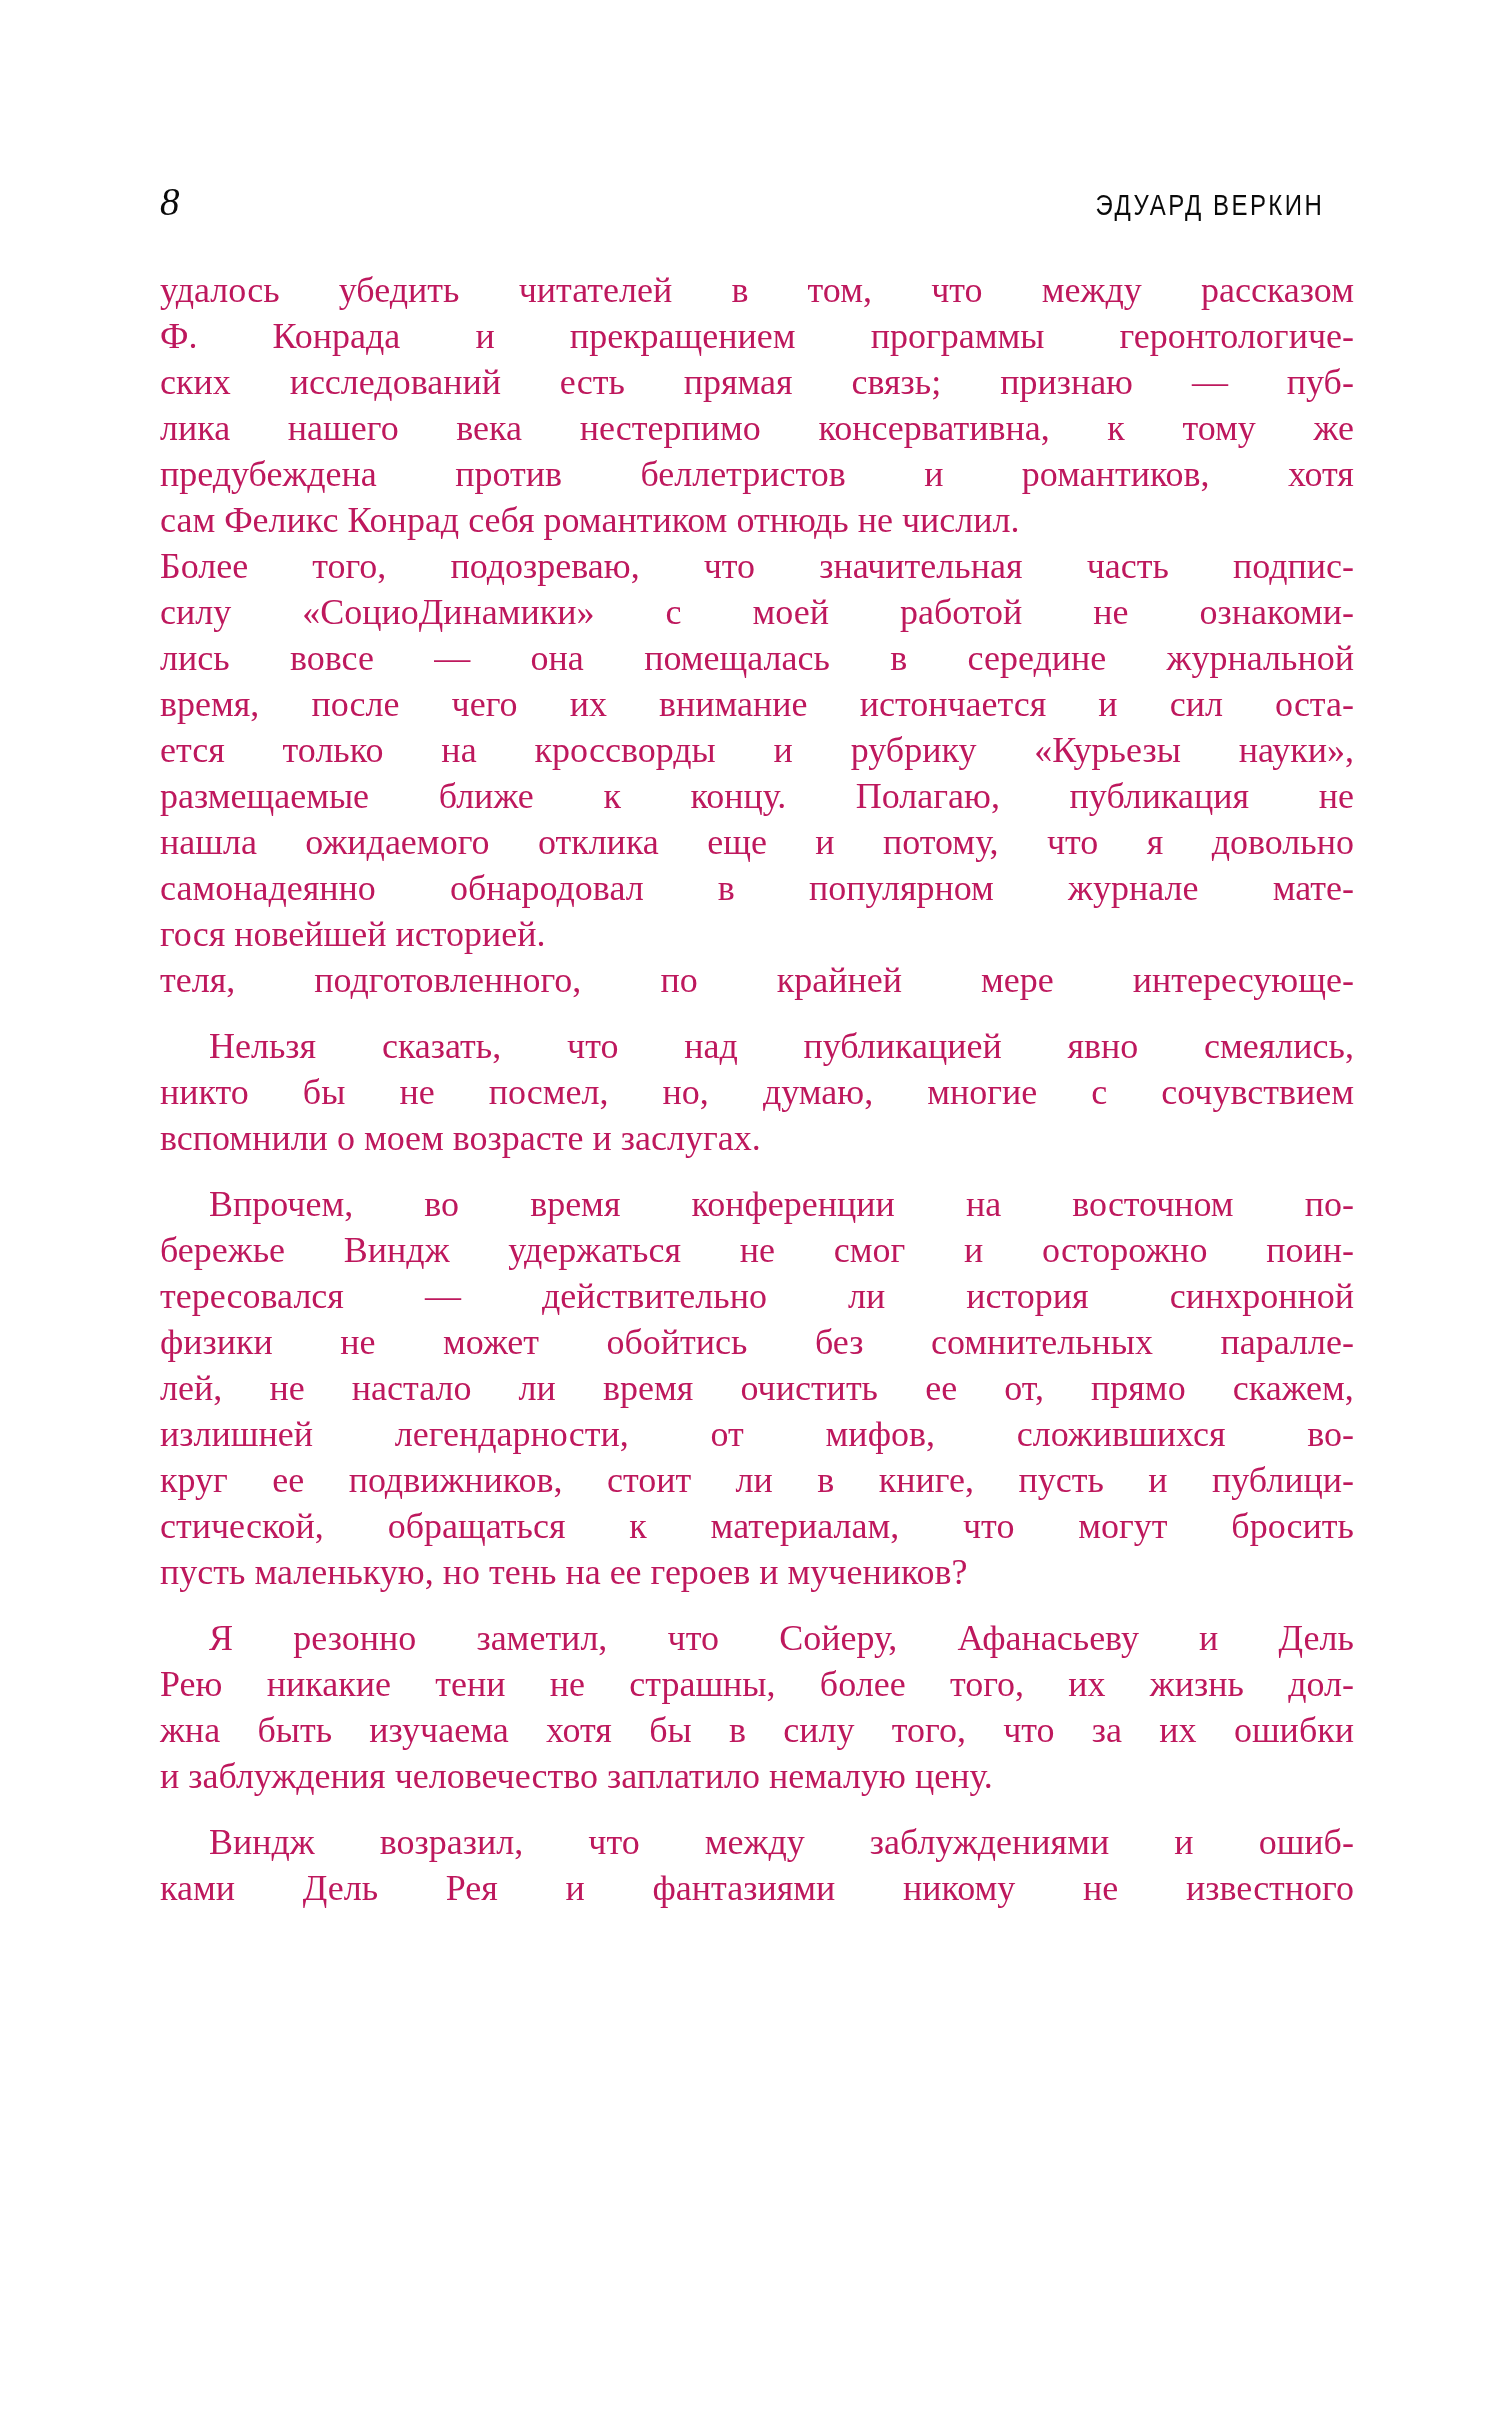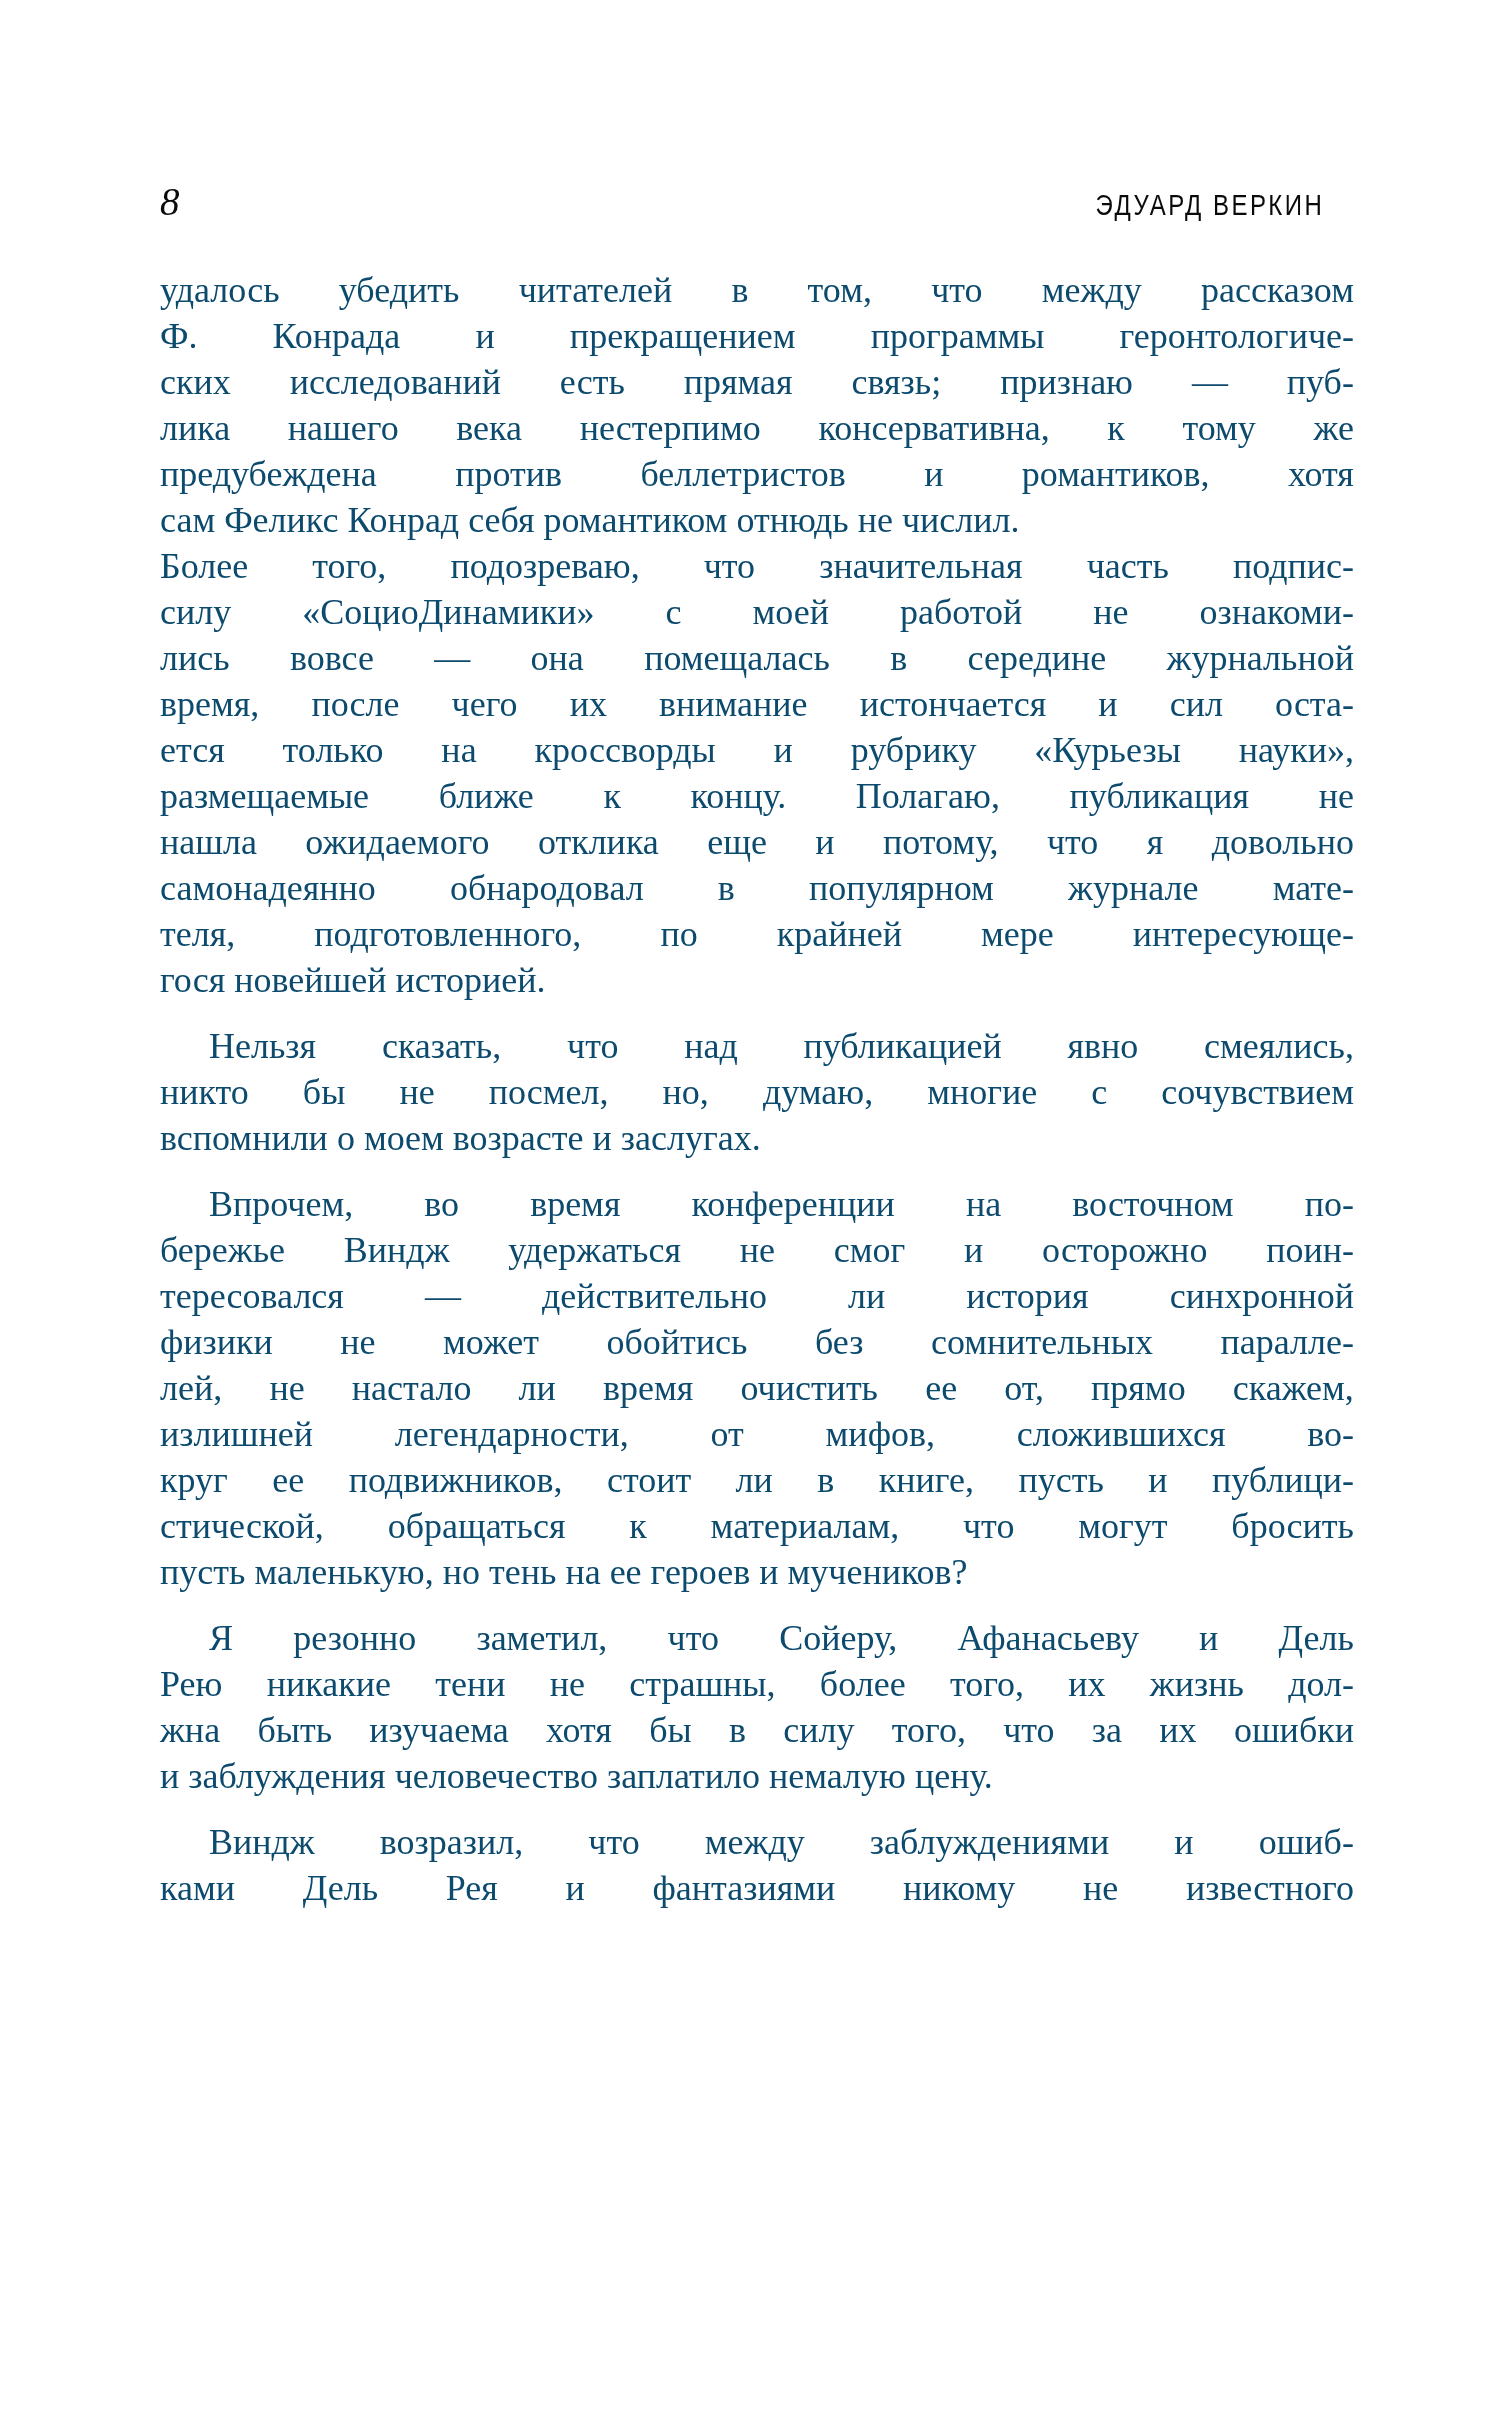--- a/index.html
+++ b/index.html
@@ -62,21 +62,21 @@
     width: 1194px;
   }
 
   .line {
     display: flex;
     width: 100%;
     font-size: 36px;
     line-height: 46px;
     height: 46px;
     white-space: pre;
-    color: #0c4a6e;
+    color: #be185d;
     letter-spacing: 0px;
   }
   
   .line.just {
     justify-content: space-between;
   }
   
   .line.flush {
     justify-content: flex-start;
   }
@@ -112,22 +112,22 @@
       <div class="line just"><span class="w">предубеждена</span><span class="w">против</span><span class="w">беллетристов</span><span class="w">и</span><span class="w">романтиков,</span><span class="w">хотя</span></div>
       <div class="line flush">сам Феликс Конрад себя романтиком отнюдь не числил.</div>
       <div class="line just"><span class="w">Более</span><span class="w">того,</span><span class="w">подозреваю,</span><span class="w">что</span><span class="w">значительная</span><span class="w">часть</span><span class="w">подпис-</span></div>
       <div class="line just"><span class="w">силу</span><span class="w">«СоциоДинамики»</span><span class="w">с</span><span class="w">моей</span><span class="w">работой</span><span class="w">не</span><span class="w">ознакоми-</span></div>
       <div class="line just"><span class="w">лись</span><span class="w">вовсе</span><span class="w">—</span><span class="w">она</span><span class="w">помещалась</span><span class="w">в</span><span class="w">середине</span><span class="w">журнальной</span></div>
       <div class="line just"><span class="w">время,</span><span class="w">после</span><span class="w">чего</span><span class="w">их</span><span class="w">внимание</span><span class="w">истончается</span><span class="w">и</span><span class="w">сил</span><span class="w">оста-</span></div>
       <div class="line just"><span class="w">ется</span><span class="w">только</span><span class="w">на</span><span class="w">кроссворды</span><span class="w">и</span><span class="w">рубрику</span><span class="w">«Курьезы</span><span class="w">науки»,</span></div>
       <div class="line just"><span class="w">размещаемые</span><span class="w">ближе</span><span class="w">к</span><span class="w">концу.</span><span class="w">Полагаю,</span><span class="w">публикация</span><span class="w">не</span></div>
       <div class="line just"><span class="w">нашла</span><span class="w">ожидаемого</span><span class="w">отклика</span><span class="w">еще</span><span class="w">и</span><span class="w">потому,</span><span class="w">что</span><span class="w">я</span><span class="w">довольно</span></div>
       <div class="line just"><span class="w">самонадеянно</span><span class="w">обнародовал</span><span class="w">в</span><span class="w">популярном</span><span class="w">журнале</span><span class="w">мате-</span></div>
+      <div class="line flush">гося новейшей историей.</div>
       <div class="line just"><span class="w">теля,</span><span class="w">подготовленного,</span><span class="w">по</span><span class="w">крайней</span><span class="w">мере</span><span class="w">интересующе-</span></div>
-      <div class="line flush">гося новейшей историей.</div>
       <div class="line just indent"><span class="w">Нельзя</span><span class="w">сказать,</span><span class="w">что</span><span class="w">над</span><span class="w">публикацией</span><span class="w">явно</span><span class="w">смеялись,</span></div>
       <div class="line just"><span class="w">никто</span><span class="w">бы</span><span class="w">не</span><span class="w">посмел,</span><span class="w">но,</span><span class="w">думаю,</span><span class="w">многие</span><span class="w">с</span><span class="w">сочувствием</span></div>
       <div class="line flush">вспомнили о моем возрасте и заслугах.</div>
       <div class="line just indent"><span class="w">Впрочем,</span><span class="w">во</span><span class="w">время</span><span class="w">конференции</span><span class="w">на</span><span class="w">восточном</span><span class="w">по-</span></div>
       <div class="line just"><span class="w">бережье</span><span class="w">Виндж</span><span class="w">удержаться</span><span class="w">не</span><span class="w">смог</span><span class="w">и</span><span class="w">осторожно</span><span class="w">поин-</span></div>
       <div class="line just"><span class="w">тересовался</span><span class="w">—</span><span class="w">действительно</span><span class="w">ли</span><span class="w">история</span><span class="w">синхронной</span></div>
       <div class="line just"><span class="w">физики</span><span class="w">не</span><span class="w">может</span><span class="w">обойтись</span><span class="w">без</span><span class="w">сомнительных</span><span class="w">паралле-</span></div>
       <div class="line just"><span class="w">лей,</span><span class="w">не</span><span class="w">настало</span><span class="w">ли</span><span class="w">время</span><span class="w">очистить</span><span class="w">ее</span><span class="w">от,</span><span class="w">прямо</span><span class="w">скажем,</span></div>
       <div class="line just"><span class="w">излишней</span><span class="w">легендарности,</span><span class="w">от</span><span class="w">мифов,</span><span class="w">сложившихся</span><span class="w">во-</span></div>
       <div class="line just"><span class="w">круг</span><span class="w">ее</span><span class="w">подвижников,</span><span class="w">стоит</span><span class="w">ли</span><span class="w">в</span><span class="w">книге,</span><span class="w">пусть</span><span class="w">и</span><span class="w">публици-</span></div>

